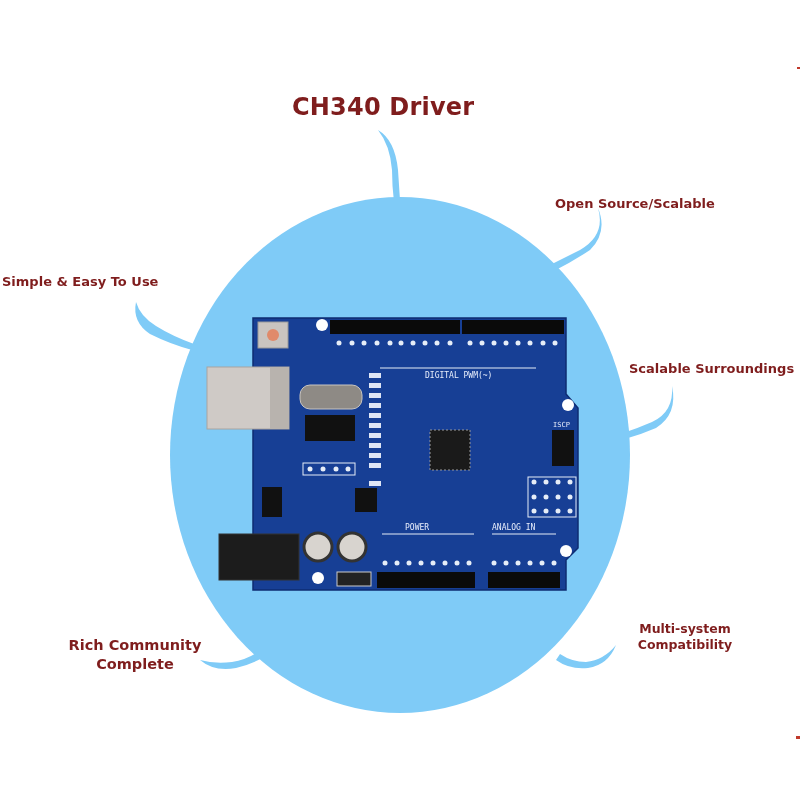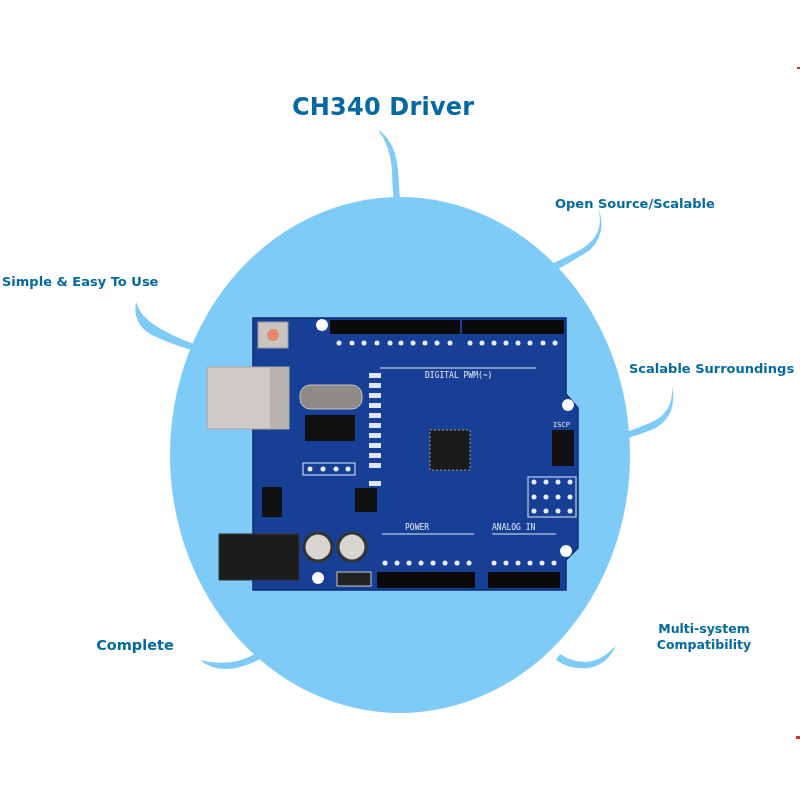--- a/index.html
+++ b/index.html
@@ -1,24 +1,24 @@
 <!DOCTYPE html>
 <html><head>
 <meta charset="utf-8">
 <style>
   html, body { margin:0; padding:0; background:#ffffff; }
   body { width:800px; height:800px; position:relative; overflow:hidden; font-family:"DejaVu Sans", sans-serif; }
   .canvas { position:absolute; left:0; top:0; width:800px; height:800px; }
-  .feature { position:absolute; color:#0369a1; font-weight:bold; font-family:"DejaVu Sans", sans-serif; }
+  .feature { position:absolute; color:#7f1d1d; font-weight:bold; font-family:"DejaVu Sans", sans-serif; }
   .title { left:292px; top:93px; font-size:24px; letter-spacing:0.2px; }
   .f-open { left:555px; top:187px; font-size:13px;margin-top:9px; }
   .f-simple { left:2px; top:274px; font-size:13px; }
   .f-complete { left:629px; top:361px; font-size:13px; }
   .f-rich { left:60px; top:636px; font-size:14.5px; text-align:center; line-height:19px; width:150px; }
-  .f-multi { left:630px; top:621px; font-size:12.5px; text-align:center; line-height:16px; width:110px;margin-left:19px; }
+  .f-multi { left:630px; top:621px; font-size:12.5px; text-align:center; line-height:16px; width:110px; }
   .silk { font-family:"DejaVu Sans Mono", monospace; fill:#e8eefc; }
   .mark { position:absolute; width:4px; height:3px; background:#c0392b; }
 </style>
 </head>
 <body>
 
 <svg class="canvas" viewBox="0 0 800 800">
 
   <g fill="#7fcbf7">
     <path d="M378 130 Q395 140 398 170 Q399 185 400 200 L394 202 Q392 185 392 170 Q390 145 378 130 Z"></path>
@@ -150,20 +150,21 @@
         <circle cx="348" cy="469" r="2.5"></circle>
       </g>
   </g>
 </svg>
 
 <div class="feature title">CH340 Driver</div>
 <div class="feature f-open">Open Source/Scalable</div>
 <div class="feature f-simple">Simple &amp; Easy To Use</div>
 <div class="feature f-complete">Scalable Surroundings</div>
 <div class="feature f-rich">
+  <div>Rich Community</div>
   <div>Complete</div>
 </div>
 <div class="feature f-multi">
   <div>Multi-system</div>
   <div>Compatibility</div>
 </div>
 
 <div class="mark" style="left:797px;top:67px;width:3px;height:2px;"></div>
 <div class="mark" style="left:796px;top:736px;"></div>
 

